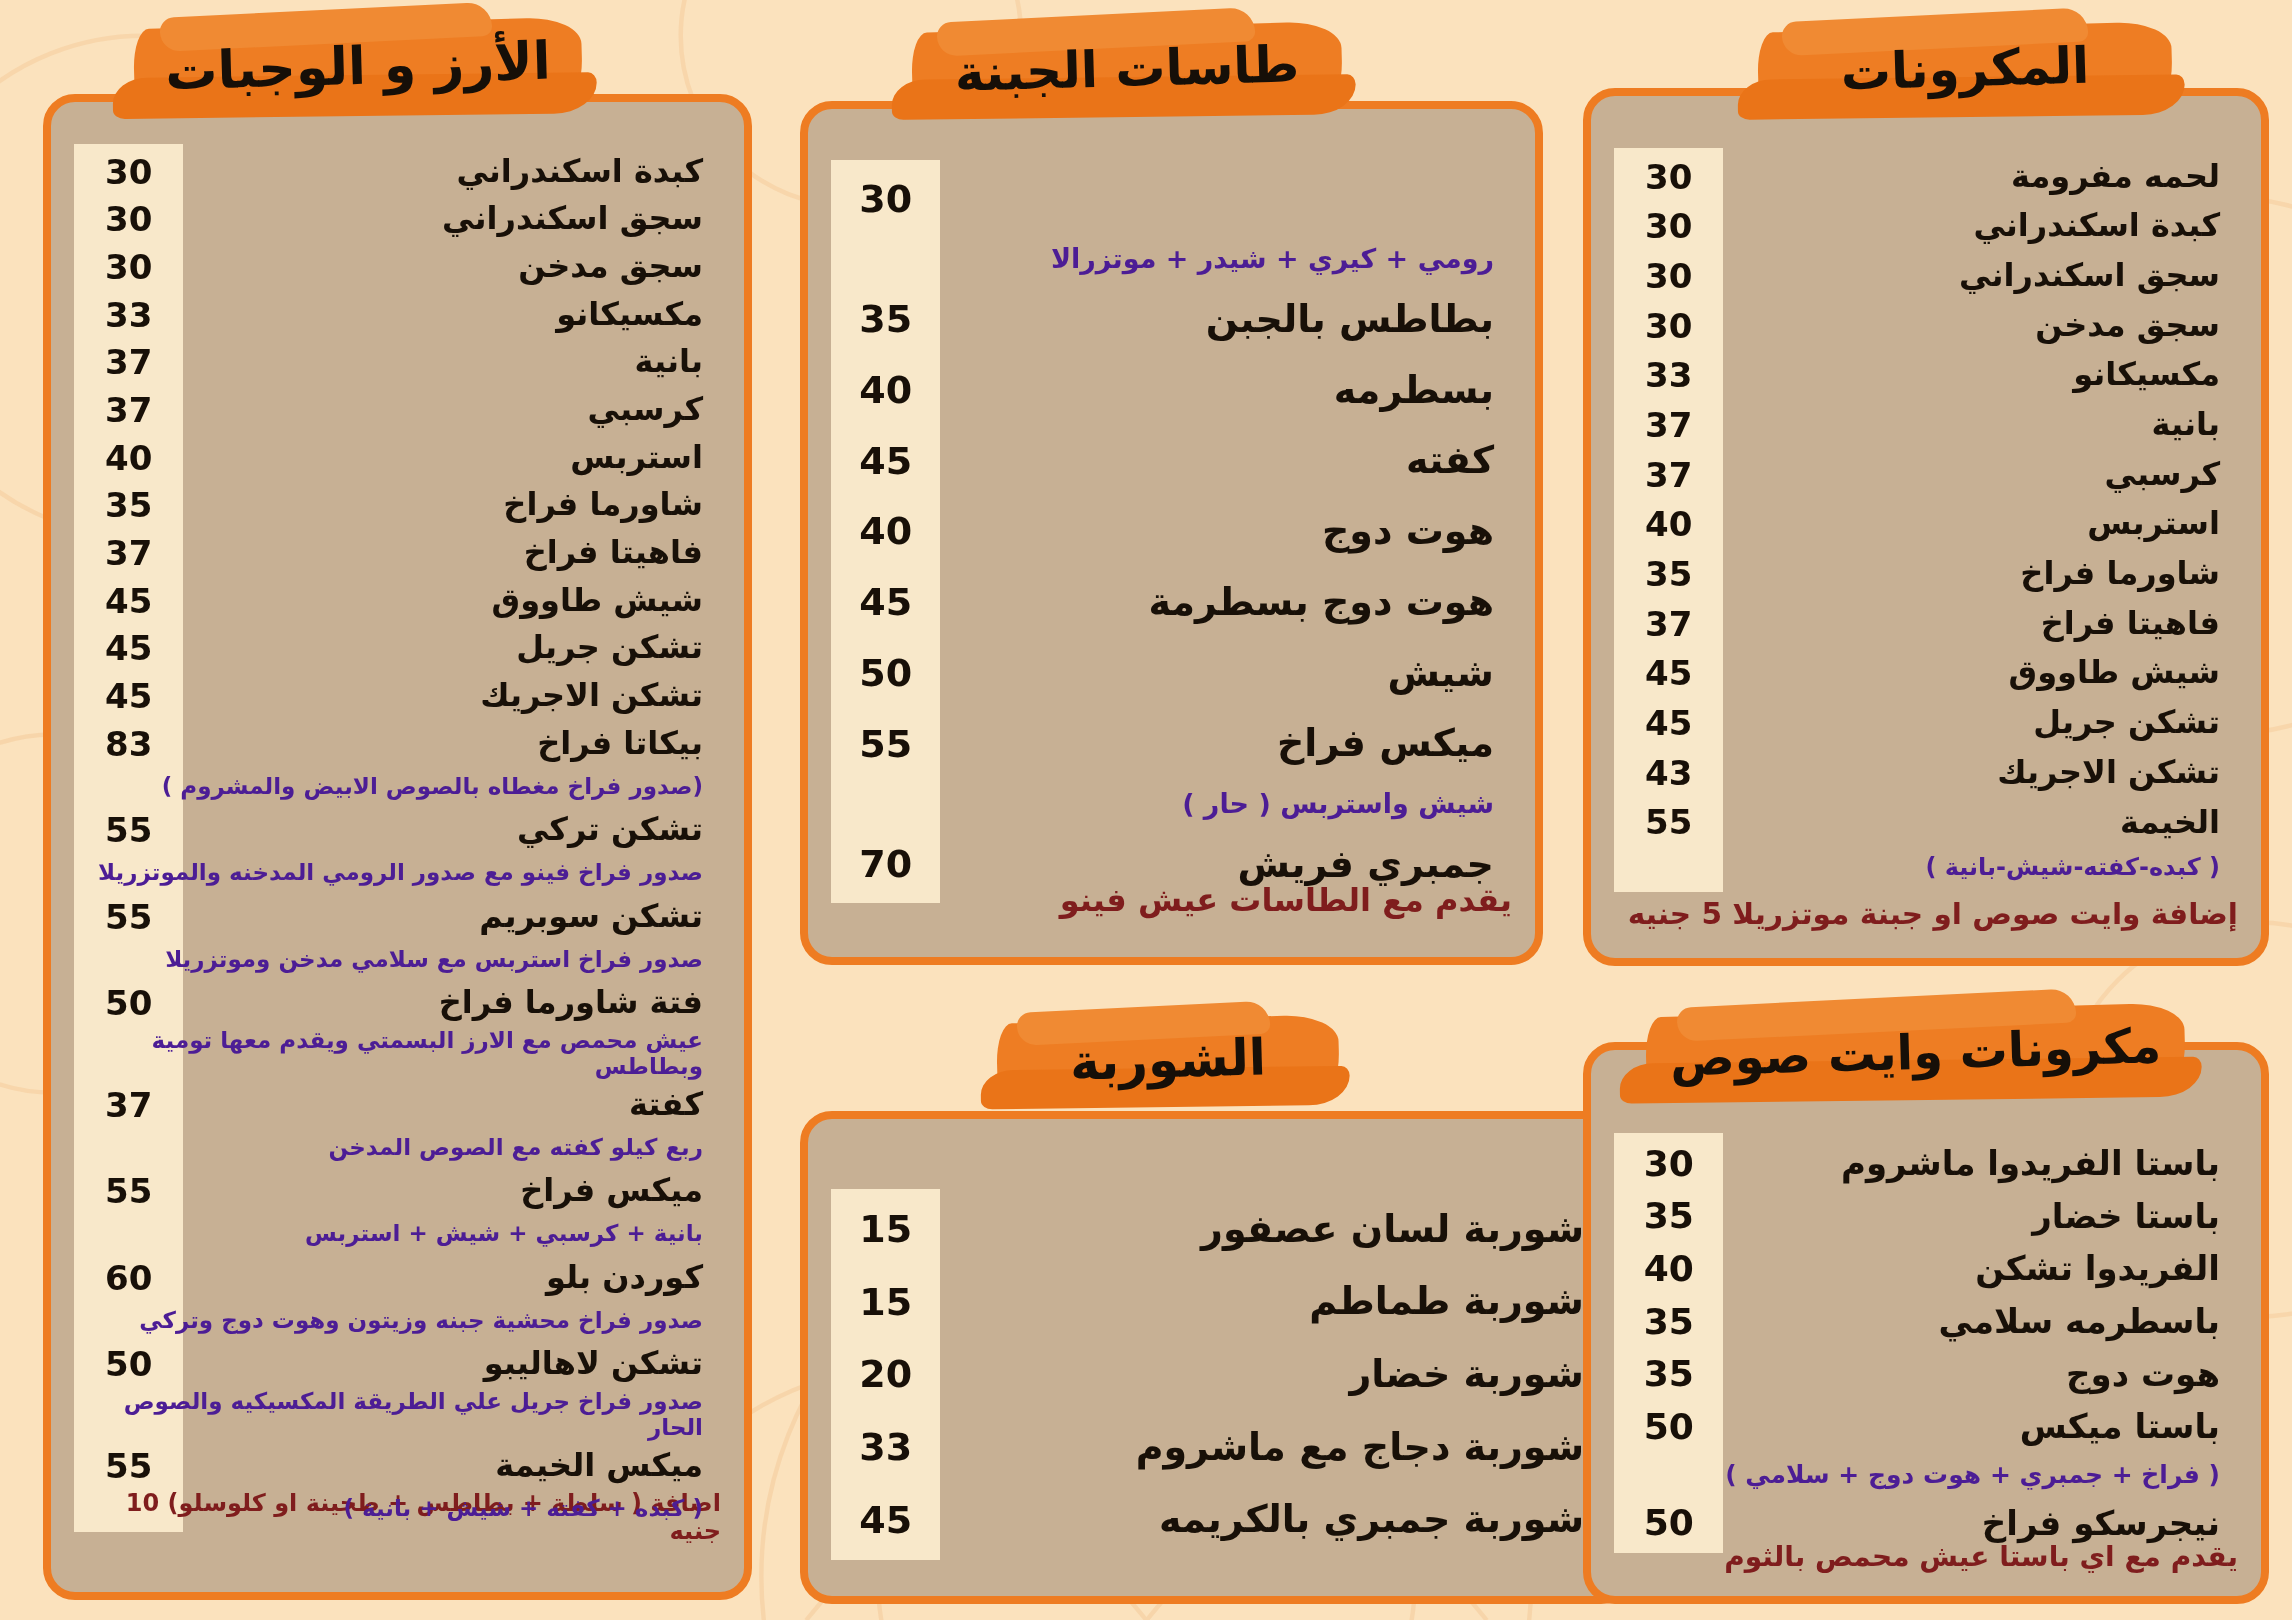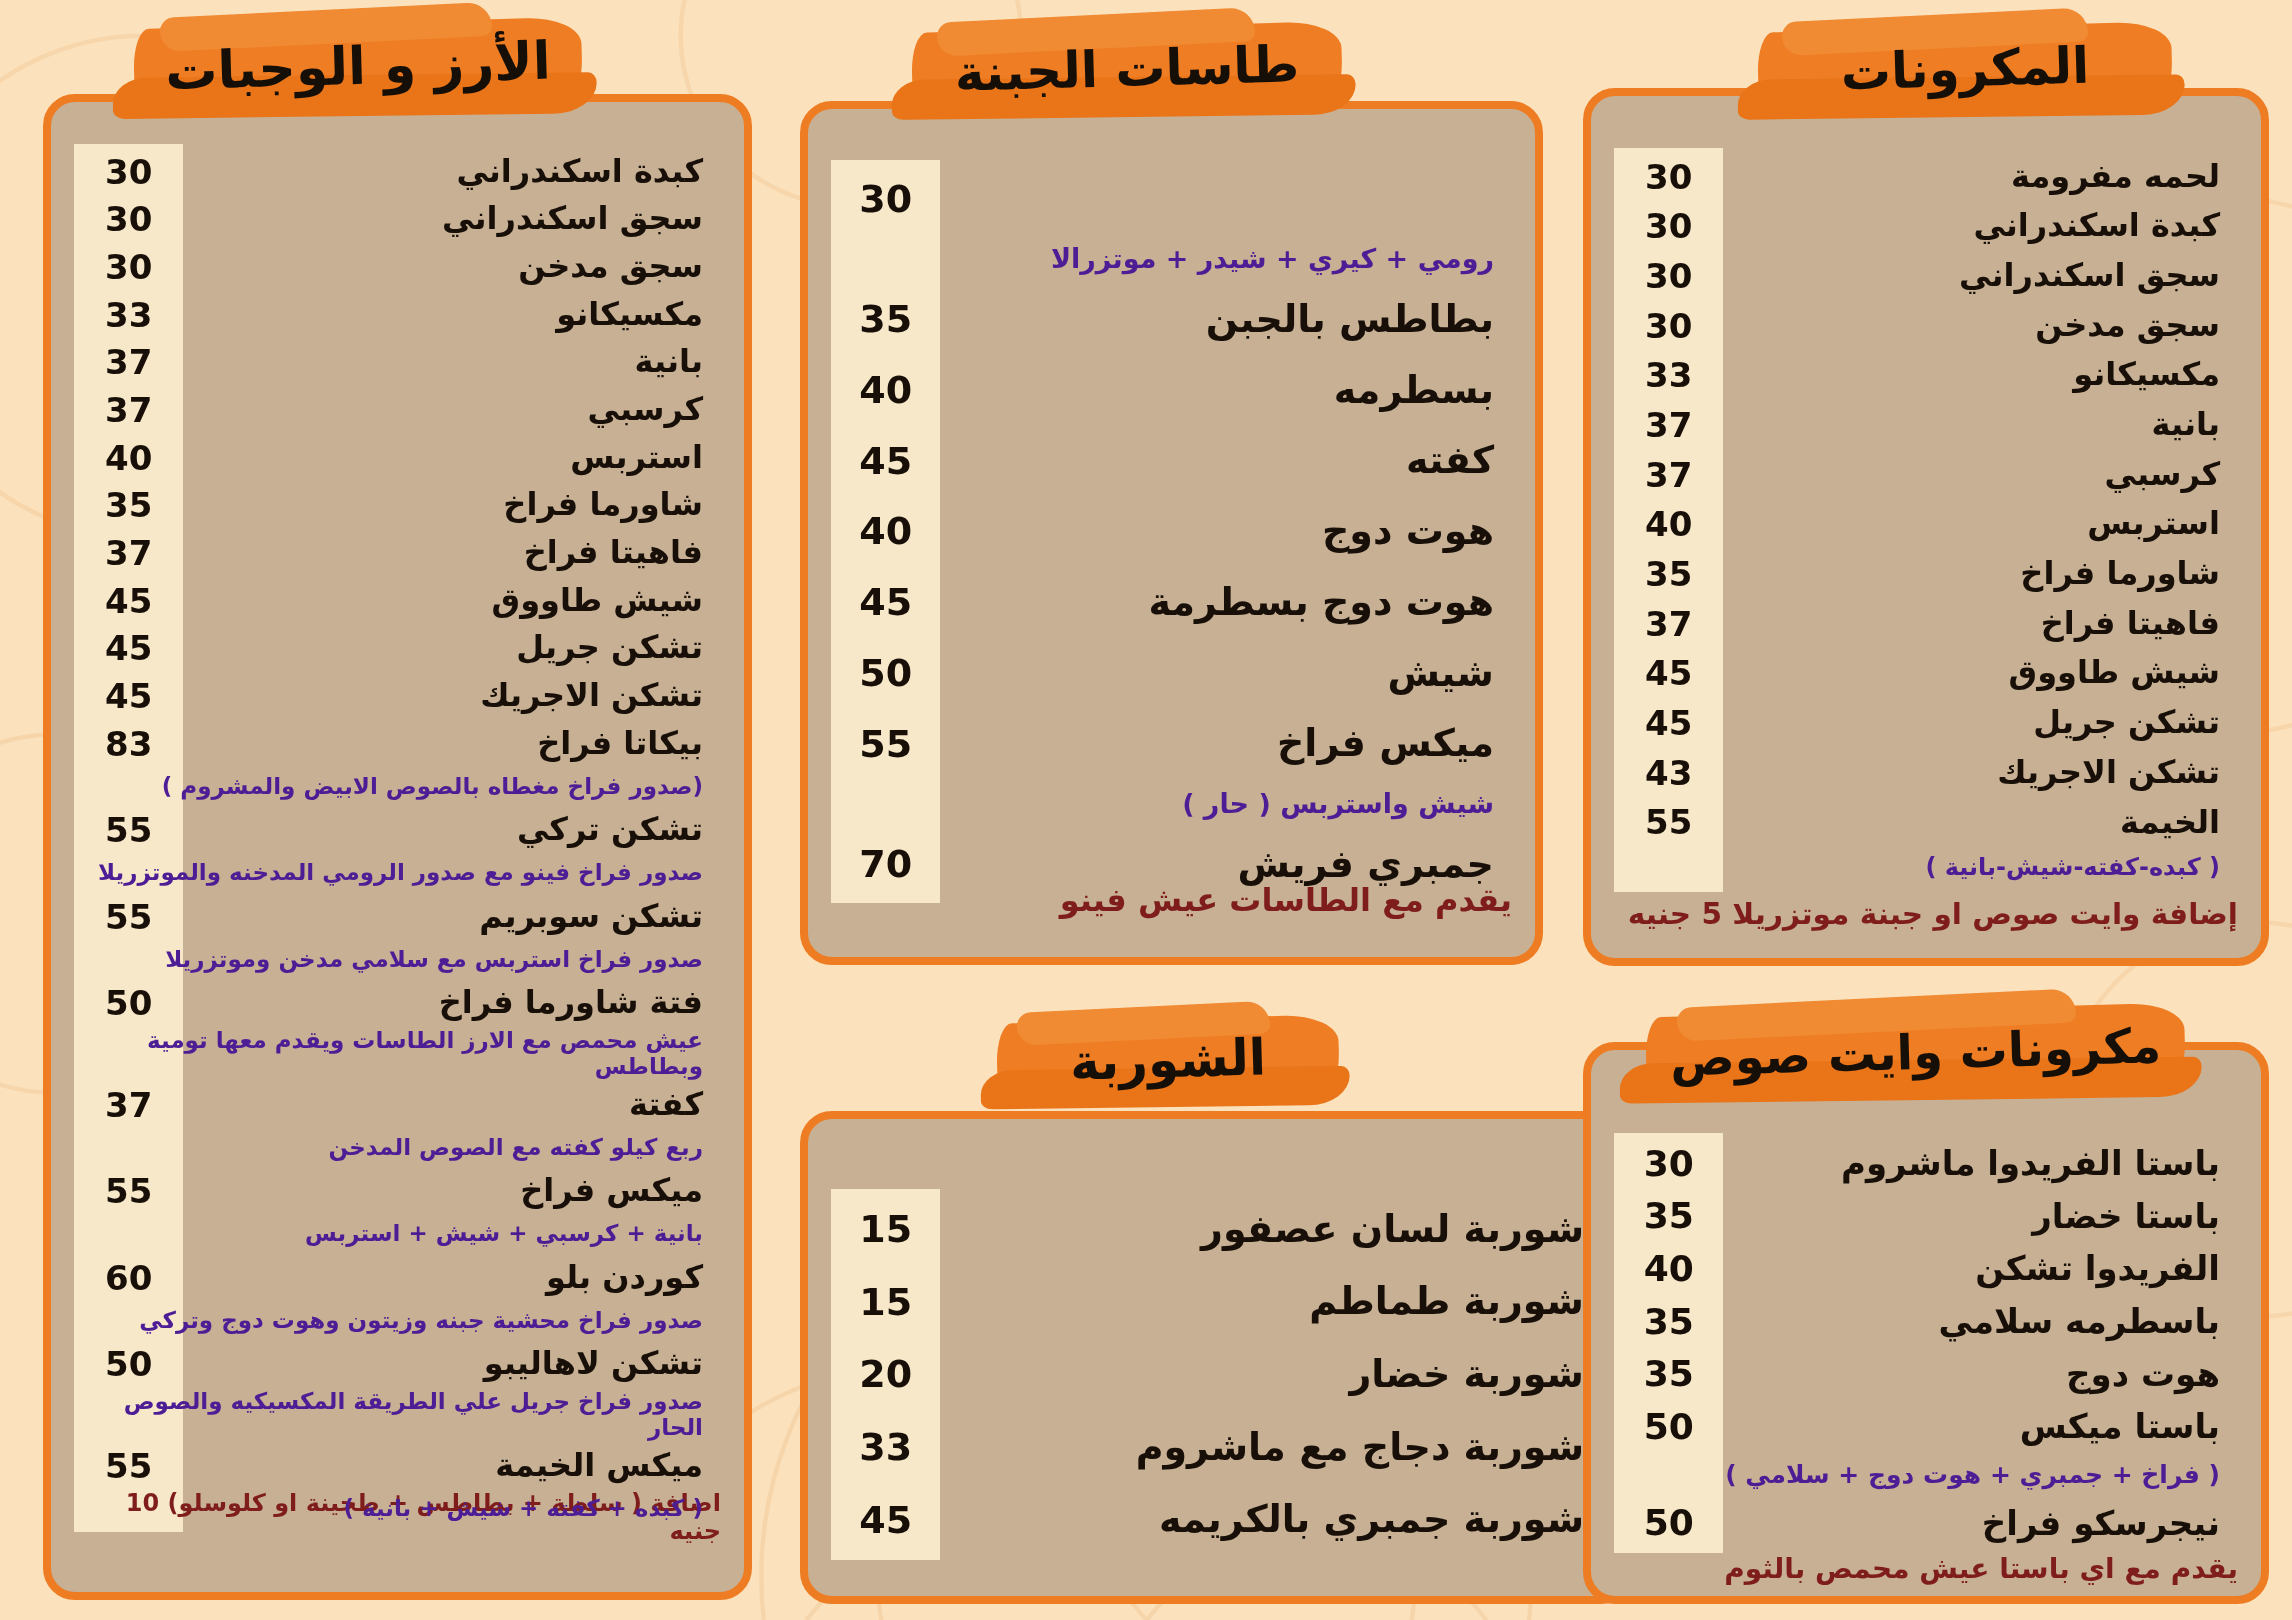--- a/index.html
+++ b/index.html
@@ -92,21 +92,21 @@
   }
   
   .panel-footer{
     position:absolute;left:23px;right:23px;
     direction:rtl;
     font-weight:bold;color:#7f1d1d;
   }
   #panel-rice   .panel-footer{bottom:47px;font-size:24px;}
   #panel-cheese .panel-footer{bottom:38px;font-size:32px;}
   #panel-pasta  .panel-footer{bottom:27px;font-size:29.6px;}
-  #panel-white  .panel-footer{bottom:11px;font-size:28px;}
+  #panel-white  .panel-footer{bottom:23px;font-size:28px;}
 </style>
 </head>
 <body>
 
 <svg class="bg-svg" viewBox="0 0 2560 1809" xmlns="http://www.w3.org/2000/svg">
   <g fill="none" stroke="#f3c795" stroke-width="5" opacity="0.45">
     <circle cx="160" cy="320" r="280"></circle>
     <circle cx="60" cy="1020" r="200"></circle>
     <circle cx="950" cy="40" r="190"></circle>
     <circle cx="2480" cy="520" r="300"></circle>
@@ -216,21 +216,21 @@
         <div class="name">صدور فراخ استربس مع سلامي مدخن وموتزريلا</div>
       </div>
 
       <div class="row" data-kind="main">
         <div class="price">50</div>
         <div class="name">فتة شاورما فراخ</div>
       </div>
 
       <div class="row" data-kind="sub">
         <div class="price"></div>
-        <div class="name">عيش محمص مع الارز الطاسات ويقدم معها  تومية وبطاطس</div>
+        <div class="name">عيش محمص مع الارز البسمتي ويقدم معها  تومية وبطاطس</div>
       </div>
 
       <div class="row" data-kind="main">
         <div class="price">37</div>
         <div class="name">كفتة</div>
       </div>
 
       <div class="row" data-kind="sub">
         <div class="price"></div>
         <div class="name">ربع كيلو كفته مع الصوص المدخن</div>

